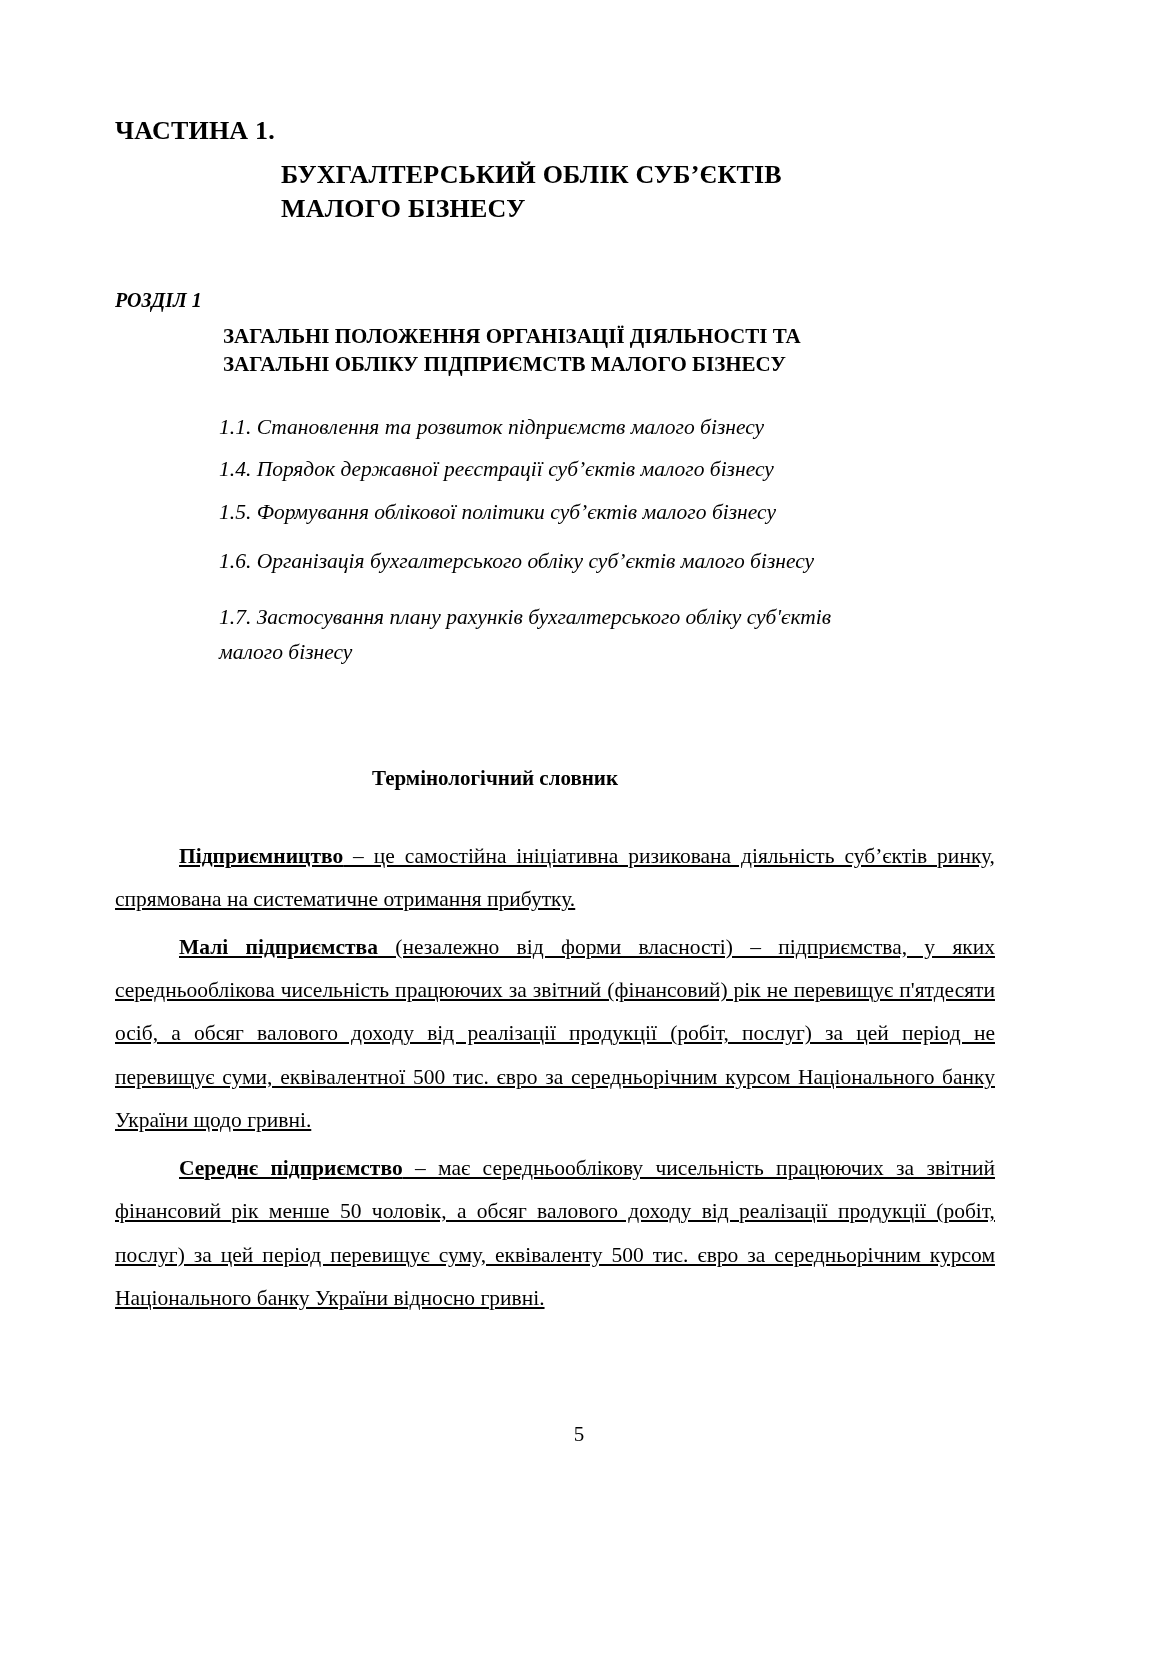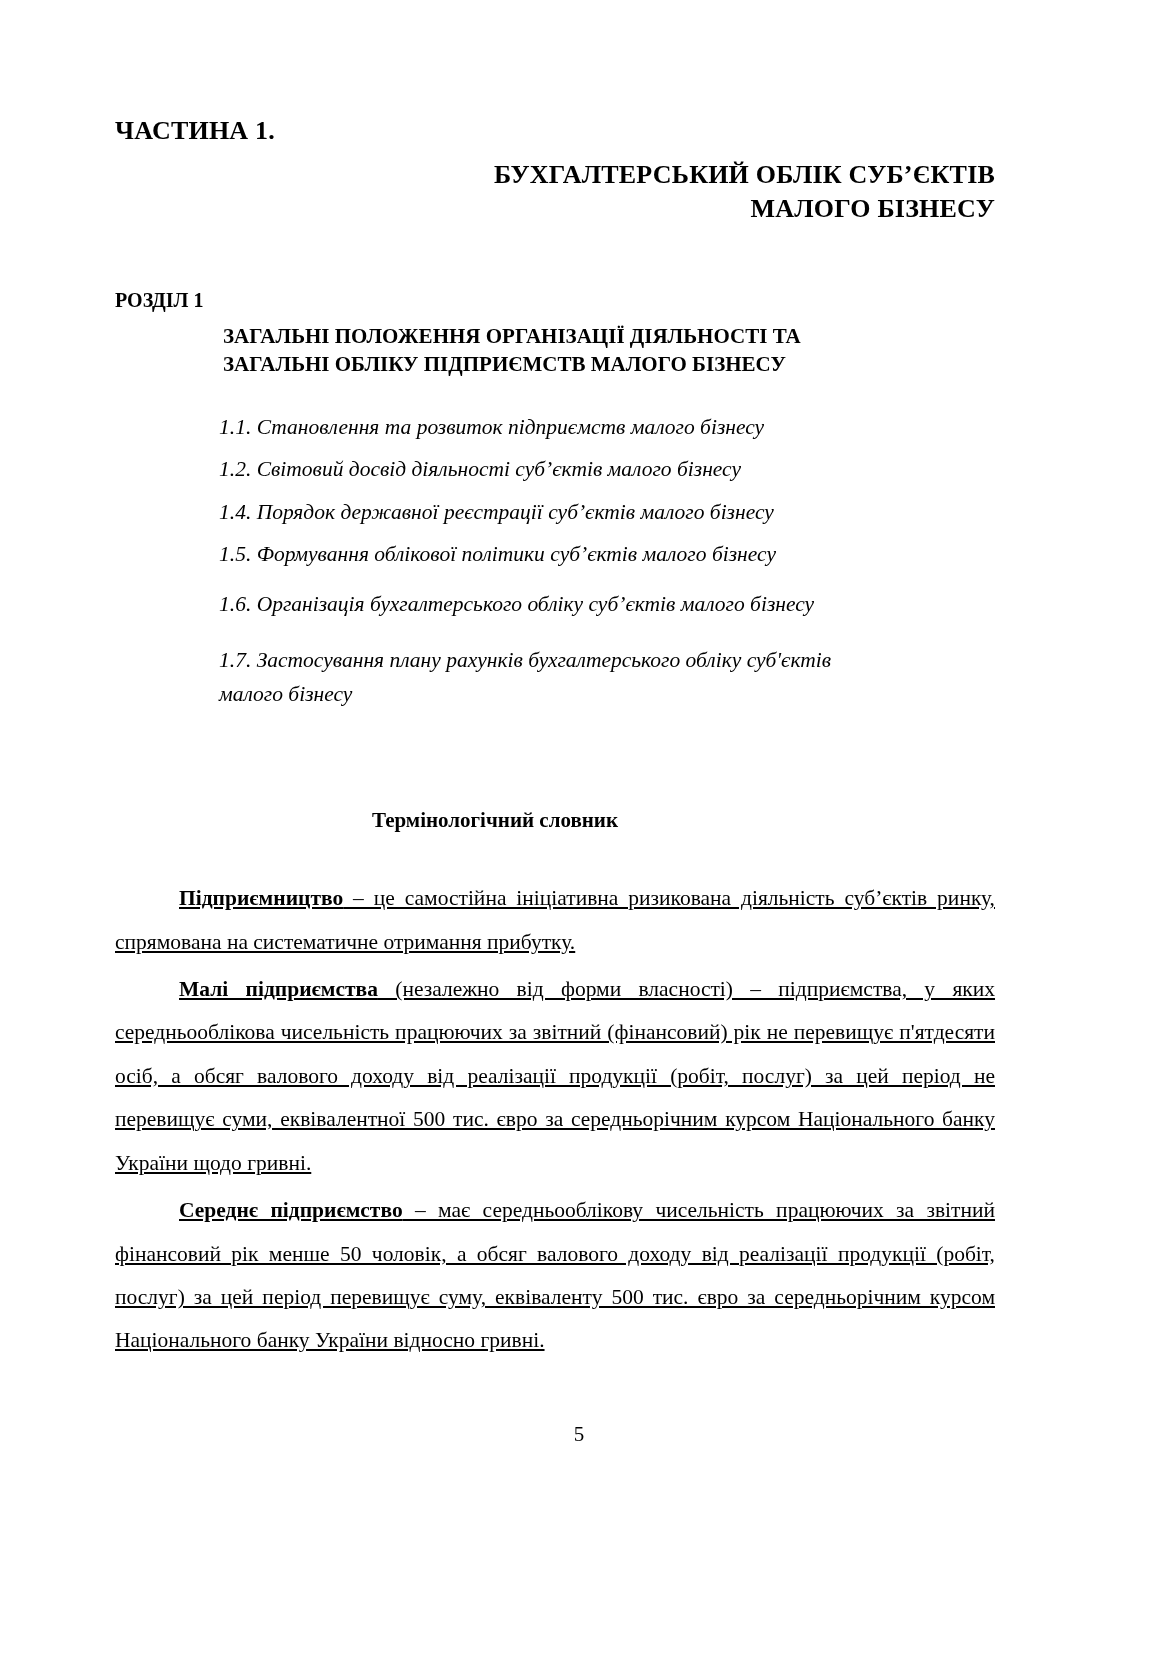--- a/index.html
+++ b/index.html
@@ -44,29 +44,29 @@
     margin: 0 0 14px 0;
   }
   .part-name {
     margin: 0;
     padding-left: 166px;
     line-height: 1.32;
   }
   .part-name .ln {
     display: block;
     white-space: nowrap;
-    text-align: right;
   }
 
   
   .chapter {
     margin-top: 62px;
   }
   .chapter-label {
     font-size: 20px;
+    font-style: italic;
     font-weight: bold;
     margin: 0 0 10px 0;
   }
   .chapter-name {
     margin: 0;
     padding-left: 108px;
     font-size: 21px;
     font-weight: bold;
     line-height: 1.36;
   }
@@ -143,21 +143,20 @@
     <div class="chapter">
       <div class="chapter-label">РОЗДІЛ 1</div>
       <div class="chapter-name">
         <span class="ln">ЗАГАЛЬНІ ПОЛОЖЕННЯ ОРГАНІЗАЦІЇ ДІЯЛЬНОСТІ ТА</span>
         <span class="ln">ЗАГАЛЬНІ ОБЛІКУ ПІДПРИЄМСТВ МАЛОГО БІЗНЕСУ</span>
       </div>
     </div>
 
     <ul class="toc">
       <li class="toc-item">1.1. Становлення та розвиток підприємств малого бізнесу</li>
-      <li class="toc-item">1.2. Світовий досвід діяльності суб’єктів малого бізнесу</li>
       <li class="toc-item">1.4. Порядок державної реєстрації суб’єктів малого бізнесу</li>
       <li class="toc-item">1.5. Формування облікової політики суб’єктів малого бізнесу</li>
       <li class="toc-item wrap">1.6. Організація бухгалтерського обліку суб’єктів малого бізнесу</li>
       <li class="toc-item wrap">1.7. Застосування плану рахунків бухгалтерського обліку суб'єктів малого бізнесу</li>
     </ul>
 
     <div class="glossary-heading">Термінологічний словник</div>
 
     <div class="body-block">
       <p class="para">

